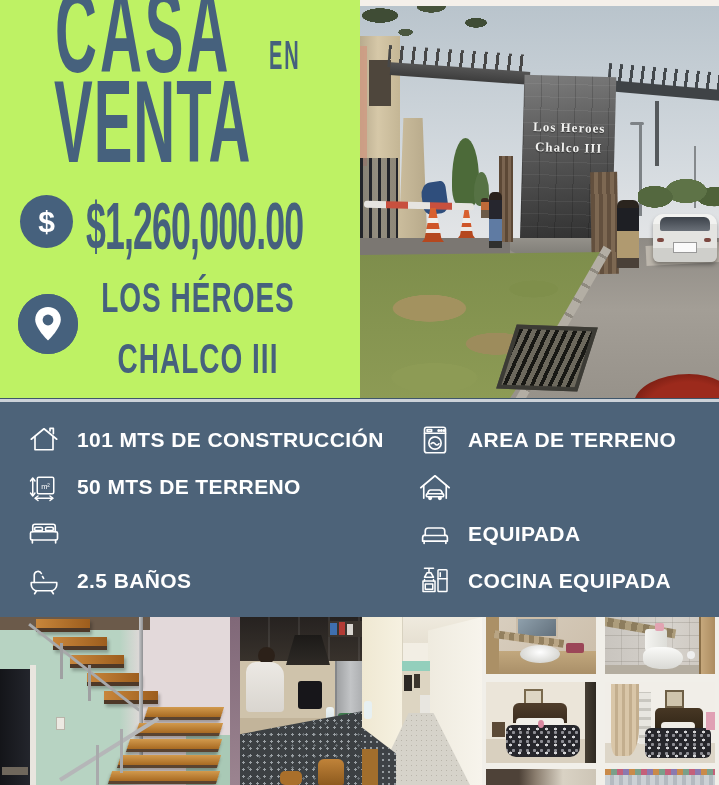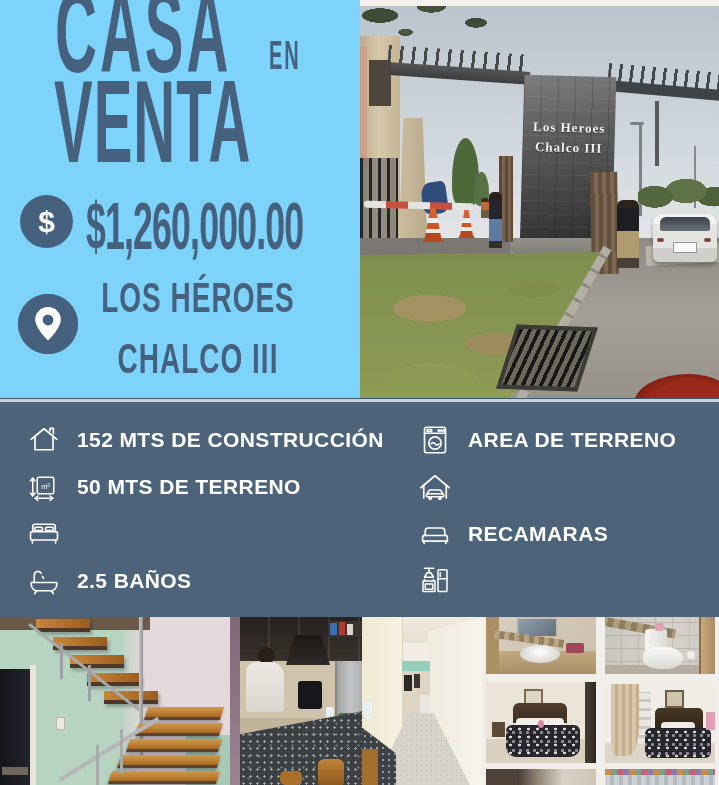--- a/index.html
+++ b/index.html
@@ -1,20 +1,20 @@
 <!DOCTYPE html>
 <html><head>
 <meta charset="utf-8">
 <style>
 html,body{margin:0;padding:0;background:#fff}
 .poster{position:relative;width:719px;height:785px;background:#f5f0ea;overflow:hidden;
   font-family:"Liberation Sans",sans-serif}
 .abs{position:absolute}
 
-.left-panel{left:0;top:0;width:360px;height:398px;background:#7dd3fc}
+.left-panel{left:0;top:0;width:360px;height:398px;background:#bef264}
 .condensed{position:absolute;transform-origin:top left;color:#46617d;font-weight:bold;
   white-space:nowrap;line-height:1}
 .t-casa{left:55px;top:-26px;font-size:58px;letter-spacing:3px;transform:scale(1,2)}
 .t-en{left:269px;top:35px;font-size:20px;letter-spacing:2px;transform:scale(1,2)}
 .t-venta{left:54px;top:64px;font-size:58px;letter-spacing:1px;transform:scale(1,2)}
 .t-price{left:86px;top:193px;font-size:42px;letter-spacing:-1px;transform:scale(.85,1.6)}
 .t-loc{left:88px;top:268px;width:220px;text-align:center;font-size:28px;
   line-height:1.45;letter-spacing:1px;transform:scale(1,1.5)}
 .circle{position:absolute;border-radius:50%;background:#46617d;display:flex;
   align-items:center;justify-content:center}
@@ -334,21 +334,21 @@
   </div>
 
   <div class="abs band">
     <div class="fcol fcol-left">
       <div class="frow">
         <svg viewBox="0 0 48 48" fill="none" stroke="#fff" stroke-width="2.2" stroke-linecap="round" stroke-linejoin="round">
           <path d="M7 23 L24 9 L41 23"></path>
             <path d="M12 19.5 V37 H36 V19.5"></path>
             <path d="M32 12 V8.5 H36.5 V15.5"></path>
         </svg>
-        <span class="flabel">152 MTS DE CONSTRUCCIÓN</span>
+        <span class="flabel">101 MTS DE CONSTRUCCIÓN</span>
       </div>
       <div class="frow">
         <svg viewBox="0 0 48 48" fill="none" stroke="#fff" stroke-width="2" stroke-linecap="round" stroke-linejoin="round">
           <path d="M9 13 V35"></path>
             <path d="M6 16 L9 12 L12 16"></path>
             <path d="M6 32 L9 36 L12 32"></path>
           <path d="M13 39 H35"></path>
             <path d="M32 36 L36 39 L32 42"></path>
             <path d="M16 36 L12 39 L16 42"></path>
           <rect x="15" y="11" width="22" height="22" rx="2"></rect>
@@ -399,32 +399,33 @@
             <circle cx="30.5" cy="38.8" r="1.7" fill="#fff"></circle>
         </svg>
       </div>
       <div class="frow">
         <svg viewBox="0 0 48 48" fill="none" stroke="#fff" stroke-width="2.2" stroke-linecap="round" stroke-linejoin="round">
           <path d="M11 26 v-6 a4 4 0 0 1 4 -4 h18 a4 4 0 0 1 4 4 v6"></path>
           <path d="M11 25.5 a3.5 3.5 0 0 0 -3.5 3.5 v4.5 h33 V29 a3.5 3.5 0 0 0 -3.5 -3.5"></path>
           <path d="M11 26 h26"></path>
           <path d="M9.5 33.5 v3 M38.5 33.5 v3"></path>
         </svg>
-        <span class="flabel">RECAMARAS</span>
+        <span class="flabel">EQUIPADA</span>
       </div>
       <div class="frow">
         <svg viewBox="0 0 48 48" fill="none" stroke="#fff" stroke-width="2" stroke-linecap="round" stroke-linejoin="round">
           <path d="M10 7 h12 M16 7 v6"></path>
           <path d="M10 19 l3.5 -6 h5 l3.5 6 z"></path>
           <rect x="8" y="24" width="16" height="14"></rect>
           <rect x="11" y="28" width="10" height="7"></rect>
           <path d="M10 24 v-2 M22 24 v-2"></path>
           <rect x="28" y="9" width="12" height="29" rx="1"></rect>
           <path d="M28 21 H40 M31 13 v5"></path>
         </svg>
+        <span class="flabel">COCINA EQUIPADA</span>
       </div>
     </div>
   </div>
 
   <div class="abs collage">
 
     <div class="abs photo-stairs">
       <div class="abs st-beam"></div>
       <div class="abs st-green-br"></div>
       <div class="abs st-door"></div>

